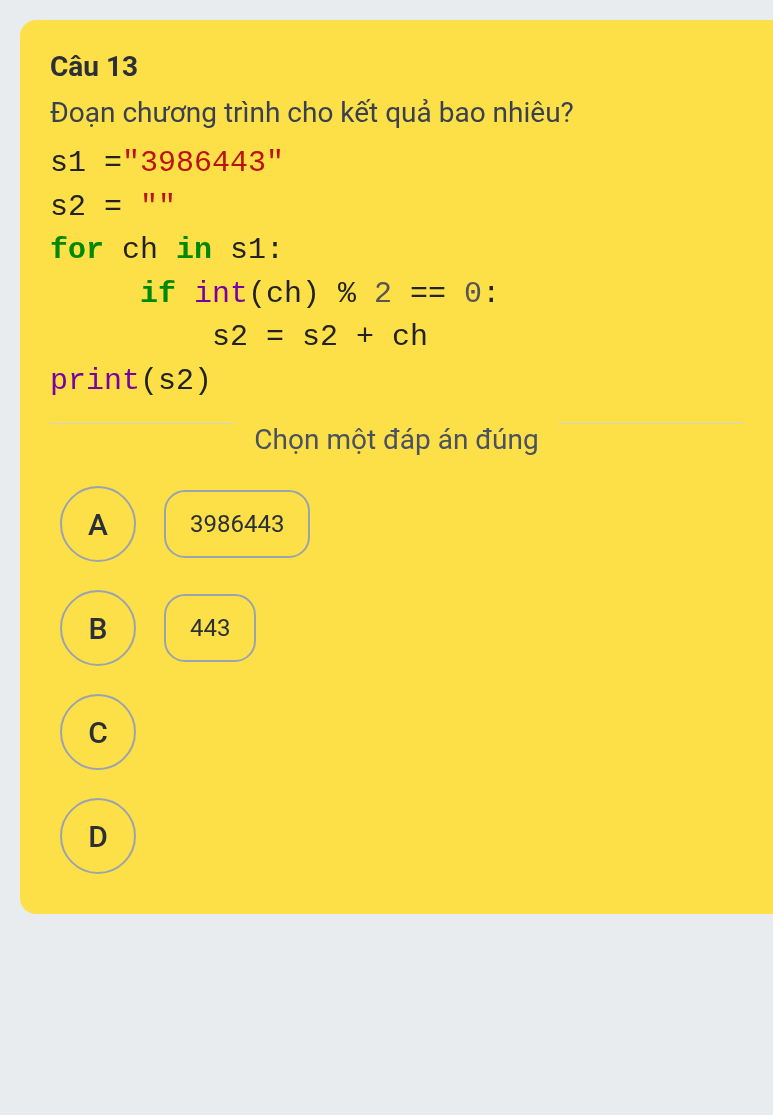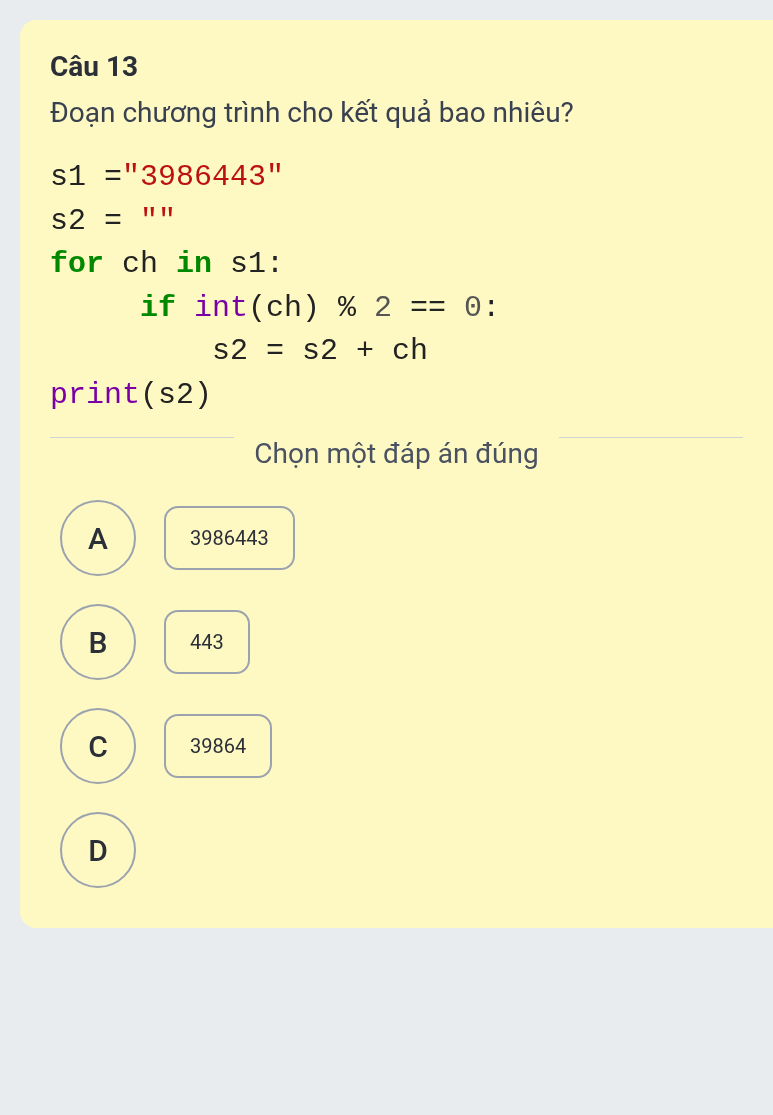--- a/index.html
+++ b/index.html
@@ -8,35 +8,35 @@
       box-sizing: border-box;
     }
     body {
       background: #e8ecef;
       font-family: -apple-system, BlinkMacSystemFont, 'Segoe UI', Roboto, sans-serif;
       width: 773px;
       height: 1115px;
       padding: 20px 0 0 20px;
     }
     .card {
-      background: #fef9c3;
+      background: #fde047;
       border-radius: 16px 0 0 16px;
       padding: 30px 30px 40px 30px;
       width: 753px;
     }
     .question-label {
       font-weight: 700;
       font-size: 28px;
       color: #2b2f38;
       margin-bottom: 10px;
     }
     .question-text {
       font-size: 28px;
       color: #394150;
-      margin-bottom: 24px;
+      margin-bottom: 10px;
       line-height: 1.4;
     }
     .code-block {
       font-family: 'Courier New', Courier, monospace;
       font-size: 30px;
       line-height: 1.45;
       white-space: pre;
       color: #222;
       margin-bottom: 20px;
     }
@@ -79,23 +79,23 @@
       border-radius: 50%;
       display: flex;
       align-items: center;
       justify-content: center;
       font-size: 30px;
       font-weight: 500;
       color: #2b2f38;
     }
     .option-box {
       border: 2px solid #9ba3af;
-      border-radius: 14px;
+      border-radius: 21px;
       padding: 18px 24px;
-      font-size: 20px;
+      font-size: 24px;
       color: #2b2f38;
       min-width: 60px;
       display: inline-flex;
       align-items: center;
     }
   </style>
 </head>
 <body>
 
 <div class="card">
@@ -119,19 +119,18 @@
     <div class="option-row">
       <div class="option-circle">A</div>
       <div class="option-box">3986443</div>
     </div>
     <div class="option-row">
       <div class="option-circle">B</div>
       <div class="option-box">443</div>
     </div>
     <div class="option-row">
       <div class="option-circle">C</div>
-      <div class="option-box">39864</div>
     </div>
     <div class="option-row">
       <div class="option-circle">D</div>
     </div>
   </div>
 </div>
 
 </body></html>

